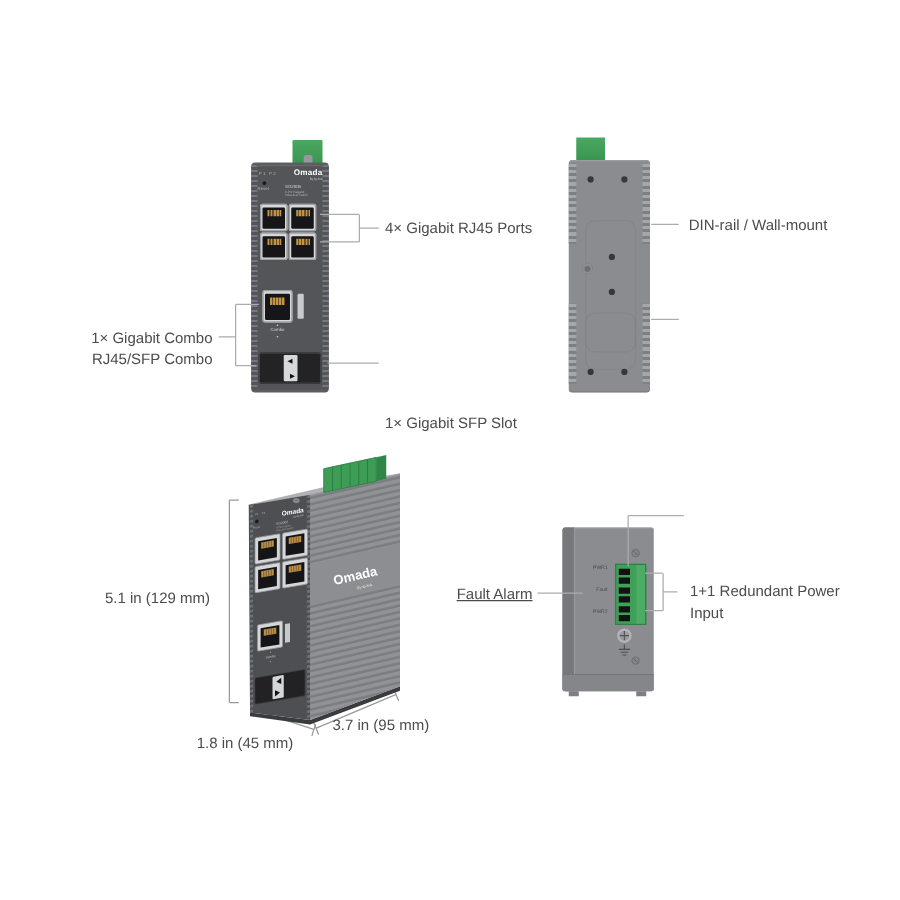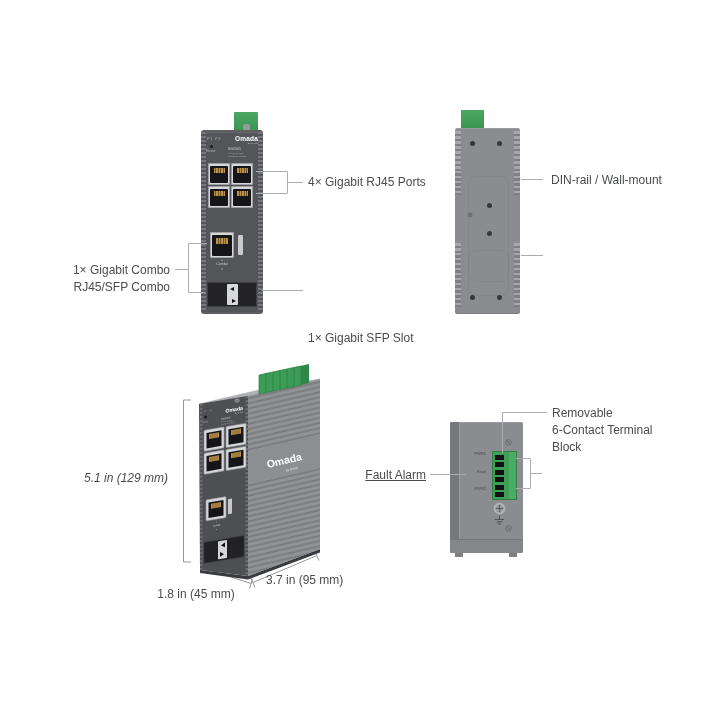--- a/index.html
+++ b/index.html
@@ -245,24 +245,23 @@
 
   <div class="label" style="left:308px;top:175px;">4× Gigabit RJ45 Ports</div>
   <div class="label r" style="left:60px;top:262px;width:110px;">
     <span class="ln">1× Gigabit Combo</span>
     <span class="ln">RJ45/SFP Combo</span>
   </div>
   <div class="label" style="left:308px;top:284px;margin-top:47px;">1× Gigabit SFP Slot</div>
 
   <div class="label" style="left:551px;top:173px;">DIN-rail / Wall-mount</div>
 
-  <div class="label r" style="left:72px;top:471px;width:96px;font-style:italic;">5.1 in (129 mm)</div>
+  <div class="label r" style="left:72px;top:471px;width:96px;">5.1 in (129 mm)</div>
   <div class="label c" style="left:153px;top:587px;width:86px;">1.8 in (45 mm)</div>
   <div class="label" style="left:266px;top:573px;">3.7 in (95 mm)</div>
 
-  <div class="label" style="left:552px;top:405px;">
-    <span class="ln">Removable</span>
-    <span class="ln">6-Contact Terminal</span>
-    <span class="ln">Block</span>
-  </div>
   <div class="label r" style="left:330px;top:468px;width:96px;text-decoration:underline;">Fault Alarm</div>
+  <div class="label" style="left:552px;top:465px;">
+    <span class="ln">1+1 Redundant Power</span>
+    <span class="ln">Input</span>
+  </div>
 
 </div>
 
 </body></html>

